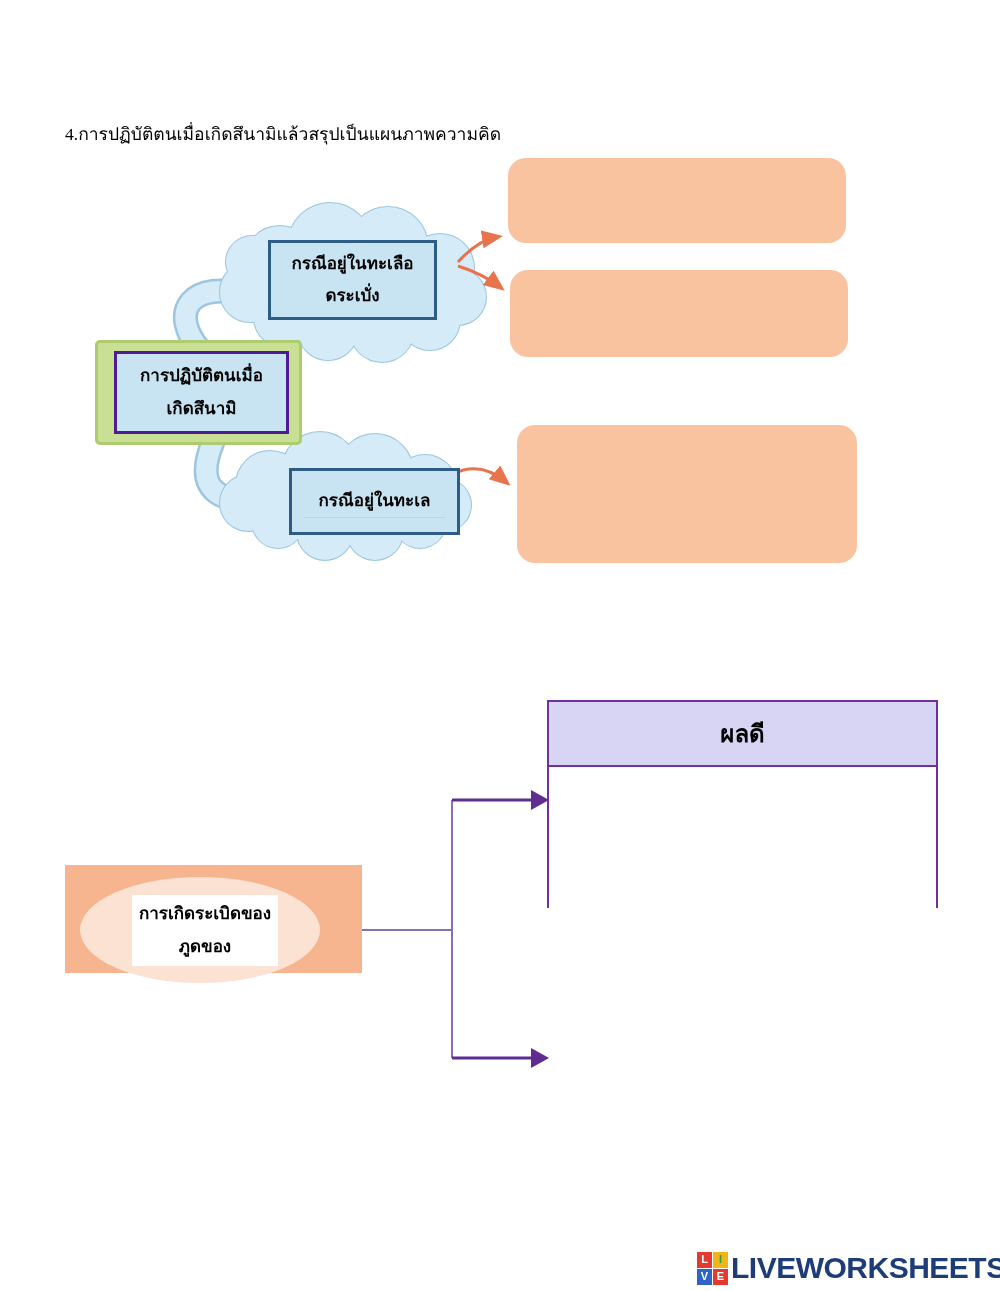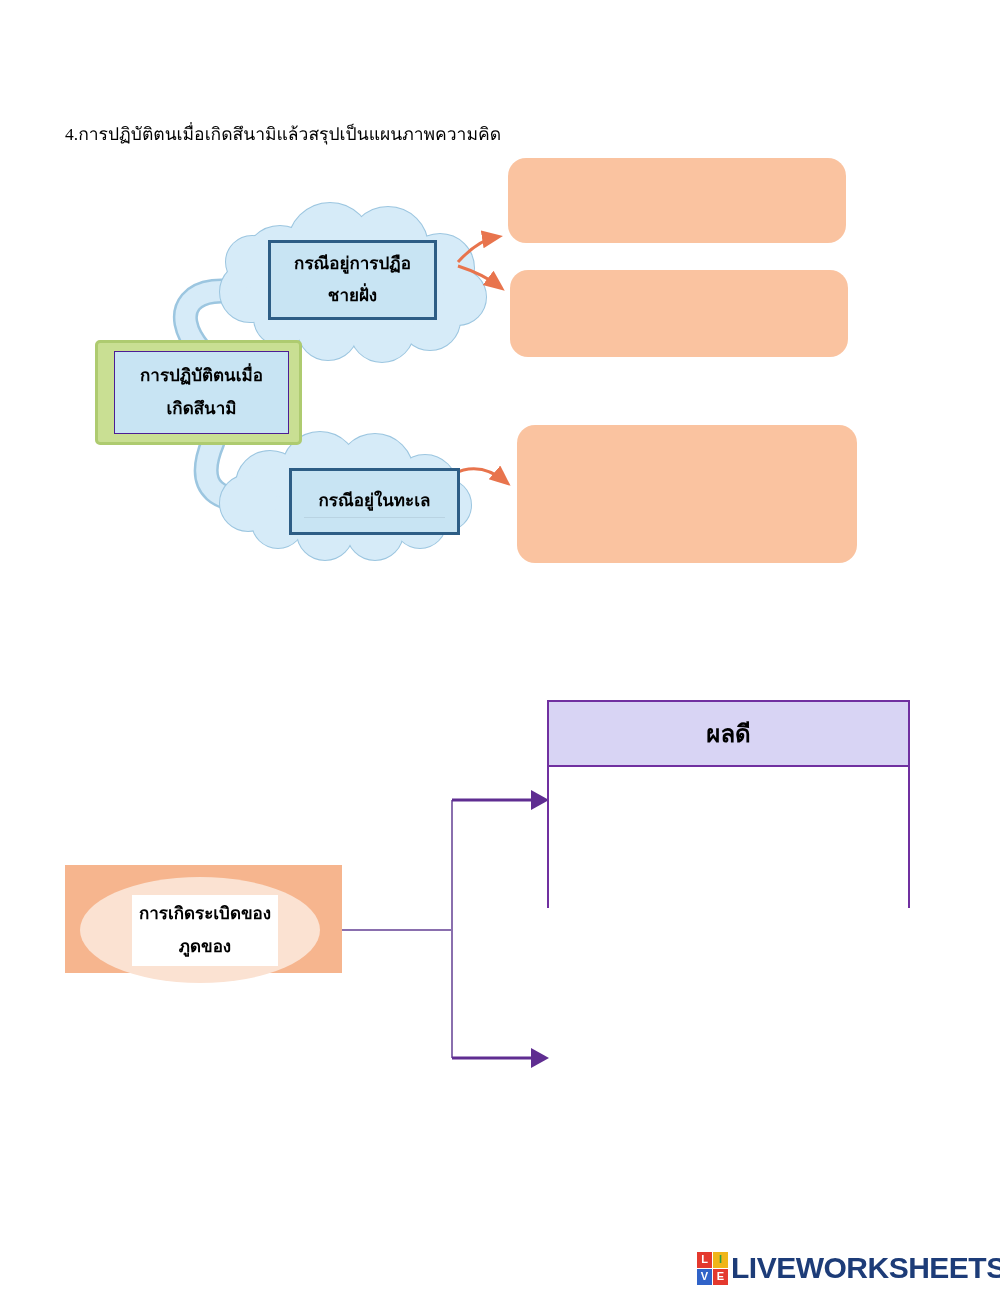--- a/index.html
+++ b/index.html
@@ -5,31 +5,31 @@
   html,body{margin:0;padding:0;background:#fff;}
   .page{position:relative;width:1000px;height:1291px;background:#ffffff;overflow:hidden;
         font-family:"Liberation Serif",serif;}
   .heading{position:absolute;font-weight:normal;font-size:17.5px;color:#000;white-space:nowrap;}
   svg.overlay{position:absolute;left:0;top:0;pointer-events:none;}
   .blue-box{position:absolute;background:#c8e4f3;border:3px solid #2d5d85;
             display:flex;flex-direction:column;justify-content:center;align-items:center;
             font-weight:bold;font-size:17px;color:#000;text-align:center;line-height:1.9;}
   .green-outer{position:absolute;background:#c9df93;border:3px solid #aecb70;border-radius:5px;}
   .green-inner{position:absolute;left:16px;top:8px;right:10px;bottom:8px;background:#c8e4f3;
-            border:1px solid #4c1d95;display:flex;flex-direction:column;justify-content:center;
+            border:3px solid #4c1d95;display:flex;flex-direction:column;justify-content:center;
             align-items:center;font-weight:bold;font-size:17px;text-align:center;line-height:1.9;font-family:Liberation Serif, serif;}
   .answer-box{position:absolute;background:#fac3a0;border-radius:18px;}
   .sea-underline{position:absolute;left:12px;right:12px;bottom:14px;height:1px;background:#b9d3e2;}
-  .q5-rect{position:absolute;left:65px;top:865px;width:277px;height:108px;background:#f6b58e;}
+  .q5-rect{position:absolute;left:65px;top:865px;width:277px;height:108px;background:#f6b58e;padding-left:20px;}
   .q5-ellipse{position:absolute;left:15px;top:12px;width:240px;height:106px;background:#fbe2d2;
             border-radius:50%;}
   .q5-label{position:absolute;left:67px;top:30px;width:146px;height:71px;background:#ffffff;
             display:flex;flex-direction:column;justify-content:center;align-items:center;
             font-weight:bold;font-size:17px;text-align:center;line-height:1.9;}
-  .tbl{position:absolute;left:547px;width:363px;border:2px solid #7030a0;background:#ffffff;
+  .tbl{position:absolute;left:547px;width:391px;border:2px solid #7030a0;background:#ffffff;
             box-sizing:border-box;}
   .tbl-header{background:#d8d4f4;border-bottom:2px solid #7030a0;display:flex;align-items:center;
             justify-content:center;font-family:"Liberation Sans",sans-serif;font-weight:bold;
             font-size:24px;color:#000;}
   .tbl-body{background:#ffffff;}
   .logo{position:absolute;left:697px;top:1251px;display:flex;align-items:center;}
   .logo-grid{display:grid;grid-template-columns:15px 15px;grid-auto-rows:16px;gap:1px;}
   .logo-sq{display:flex;align-items:center;justify-content:center;color:#fff;
             font-family:"Liberation Sans",sans-serif;font-weight:bold;font-size:11px;line-height:1;}
   .sq-l{background:#e4392e;} .sq-i{background:#f0b519;color:#2f9e41;}
@@ -124,22 +124,22 @@
       <line x1="452" y1="800" x2="533" y2="800" stroke="#5f2d91" stroke-width="3"></line>
       <polygon points="531,790 531,810 549,800" fill="#5f2d91"></polygon>
       <line x1="452" y1="1058" x2="533" y2="1058" stroke="#5f2d91" stroke-width="3"></line>
       <polygon points="531,1048 531,1068 549,1058" fill="#5f2d91"></polygon>
     </g>
   </svg>
 
   <div class="heading" style="left:65px;top:120px;">4.การปฏิบัติตนเมื่อเกิดสึนามิแล้วสรุปเป็นแผนภาพความคิด</div>
 
   <div class="blue-box" style="left:268px;top:240px;width:163px;height:74px;">
-    <span>กรณีอยู่การปฏือ</span>
-    <span>ชายฝั่ง</span>
+    <span>กรณีอยู่ในทะเลือ</span>
+    <span>ดระเบั่ง</span>
   </div>
 
   <div class="green-outer" style="left:95px;top:340px;width:201px;height:99px;">
     <div class="green-inner">
       <span>การปฏิบัติตนเมื่อ</span>
       <span>เกิดสึนามิ</span>
     </div>
   </div>
 
   <div class="blue-box" style="left:252px;top:468px;width:165px;height:61px;margin-left:37px;">

